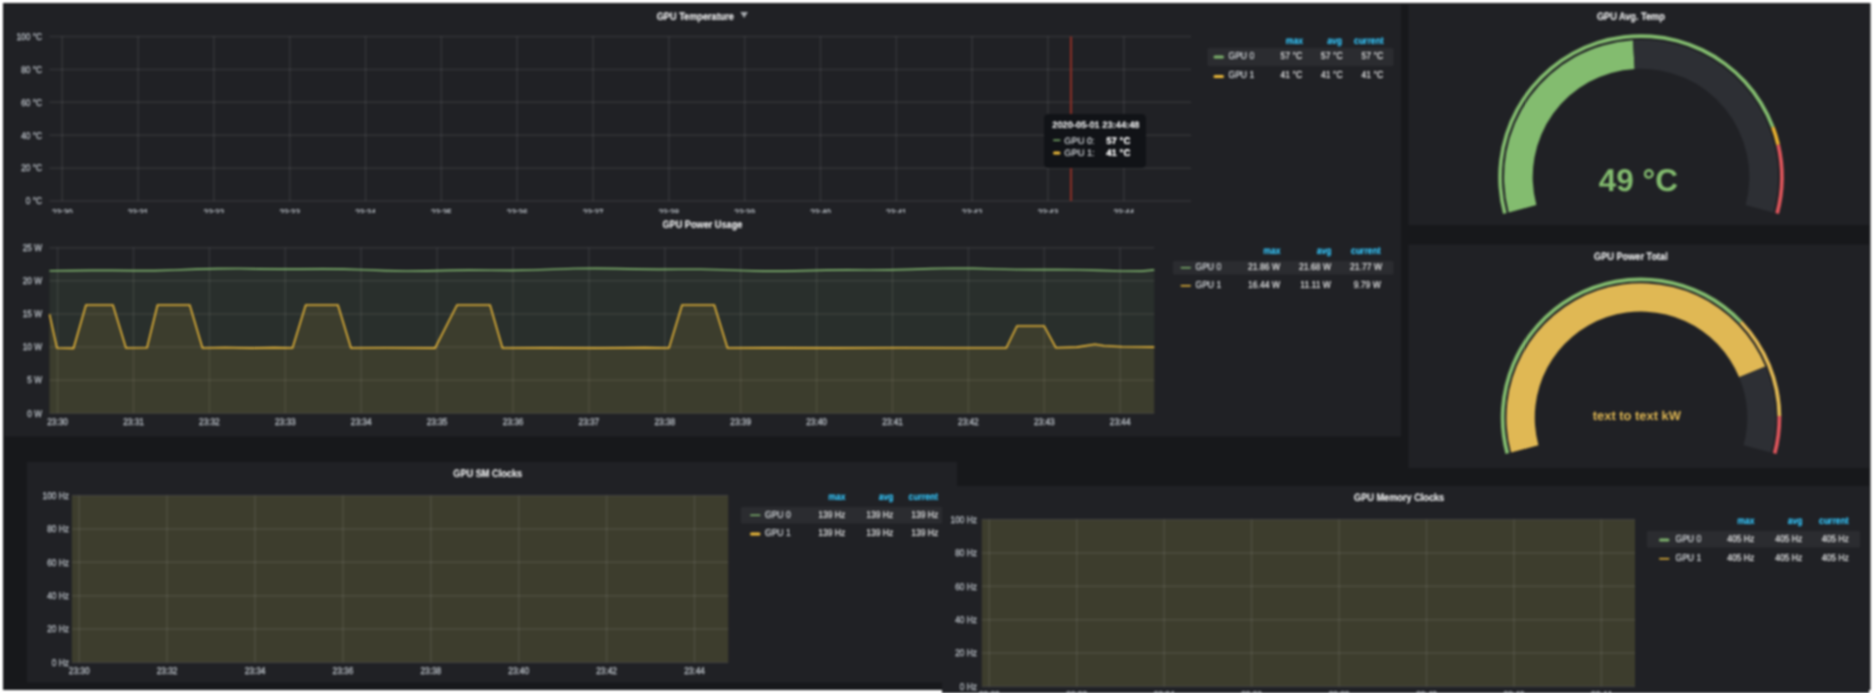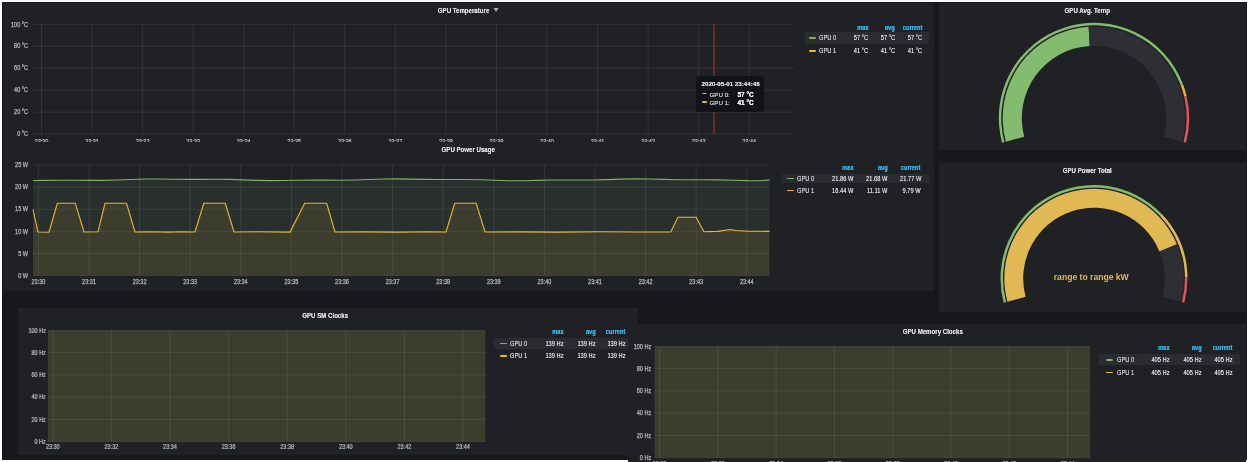--- a/index.html
+++ b/index.html
@@ -94,20 +94,21 @@
 </div>
 <div class="panel" style="left:939px;top:3px;width:306.5px;height:147px">
 <div class="ptitle" style="margin-left:-5px">GPU Avg. Temp</div>
 <svg width="306.5" height="147" viewBox="0 0 306.5 147">
       <path d="M63.04 139.64 A95.2 95.2 0 0 1 244.05 81.35 L241.72 82.23 A92.7 92.7 0 0 0 65.46 138.99 Z" fill="#83BC6F"></path>
       <path d="M244.05 81.35 A95.2 95.2 0 0 1 247.67 93.19 L245.23 93.76 A92.7 92.7 0 0 0 241.72 82.23 Z" fill="#EAB02F"></path>
       <path d="M247.67 93.19 A95.2 95.2 0 0 1 246.96 139.64 L244.54 138.99 A92.7 92.7 0 0 0 245.23 93.76 Z" fill="#E0565C"></path>
       <path d="M66.81 138.63 A91.3 91.3 0 0 1 149.65 23.86 L150.77 42.92 A72.2 72.2 0 0 0 85.26 133.69 Z" fill="#83BC6F"></path>
       <path d="M149.65 23.86 A91.3 91.3 0 0 1 243.19 138.63 L224.74 133.69 A72.2 72.2 0 0 0 150.77 42.92 Z" fill="#2d2f34"></path>
     </svg>
+<div class="gv" style="top:106px;font-size:21px;color:#83BC6F">49 °C</div>
 </div>
 <div class="panel" style="left:3px;top:142px;width:930.5px;height:148.5px">
 <div class="ptitle">GPU Power Usage</div>
 <svg width="930.5" height="148.5" viewBox="0 0 930.5 148.5">
       <line x1="30" y1="23.1" x2="766.5" y2="23.1" stroke="rgba(255,255,255,0.085)" stroke-width="1"></line>
       <line x1="30" y1="45.18" x2="766.5" y2="45.18" stroke="rgba(255,255,255,0.085)" stroke-width="1"></line>
       <line x1="30" y1="67.26" x2="766.5" y2="67.26" stroke="rgba(255,255,255,0.085)" stroke-width="1"></line>
       <line x1="30" y1="89.34" x2="766.5" y2="89.34" stroke="rgba(255,255,255,0.085)" stroke-width="1"></line>
       <line x1="30" y1="111.42" x2="766.5" y2="111.42" stroke="rgba(255,255,255,0.085)" stroke-width="1"></line>
       <line x1="30" y1="133.5" x2="766.5" y2="133.5" stroke="rgba(255,255,255,0.085)" stroke-width="1"></line>
@@ -169,21 +170,21 @@
 </div>
 <div class="panel" style="left:939px;top:163px;width:306.5px;height:148.5px">
 <div class="ptitle" style="margin-left:-5px">GPU Power Total</div>
 <svg width="306.5" height="148.5" viewBox="0 0 306.5 148.5">
       <path d="M64.69 139.70 A93.5 93.5 0 0 1 222.48 50.78 L220.68 52.51 A91.0 91.0 0 0 0 67.10 139.05 Z" fill="#83BC6F"></path>
       <path d="M222.48 50.78 A93.5 93.5 0 0 1 248.49 114.28 L245.99 114.31 A91.0 91.0 0 0 0 220.68 52.51 Z" fill="#E0B854"></path>
       <path d="M248.49 114.28 A93.5 93.5 0 0 1 245.31 139.70 L242.90 139.05 A91.0 91.0 0 0 0 245.99 114.31 Z" fill="#E0565C"></path>
       <path d="M68.36 138.72 A89.7 89.7 0 0 1 237.94 81.35 L220.47 88.54 A70.8 70.8 0 0 0 86.61 133.82 Z" fill="#E0B854"></path>
       <path d="M237.94 81.35 A89.7 89.7 0 0 1 241.64 138.72 L223.39 133.82 A70.8 70.8 0 0 0 220.47 88.54 Z" fill="#2d2f34"></path>
     </svg>
-<div class="gv" style="top:109px;font-size:8.6px;color:#E0B854;margin-left:-1px">range to range kW</div>
+<div class="gv" style="top:109px;font-size:8.6px;color:#E0B854;margin-left:-1px">text to text kW</div>
 </div>
 <div class="panel" style="left:18px;top:308px;width:620.3px;height:147px">
 <div class="ptitle" style="margin-left:-3px">GPU SM Clocks</div>
 <svg width="620.3" height="147" viewBox="0 0 620.3 147">
       <rect x="29.9" y="22.4" width="437.6" height="111.2" fill="#3D3D2D"></rect>
       <line x1="29.9" y1="22.4" x2="467.5" y2="22.4" stroke="rgba(255,255,255,0.085)" stroke-width="1"></line>
       <line x1="29.9" y1="44.64" x2="467.5" y2="44.64" stroke="rgba(255,255,255,0.085)" stroke-width="1"></line>
       <line x1="29.9" y1="66.88" x2="467.5" y2="66.88" stroke="rgba(255,255,255,0.085)" stroke-width="1"></line>
       <line x1="29.9" y1="89.12" x2="467.5" y2="89.12" stroke="rgba(255,255,255,0.085)" stroke-width="1"></line>
       <line x1="29.9" y1="111.36" x2="467.5" y2="111.36" stroke="rgba(255,255,255,0.085)" stroke-width="1"></line>

